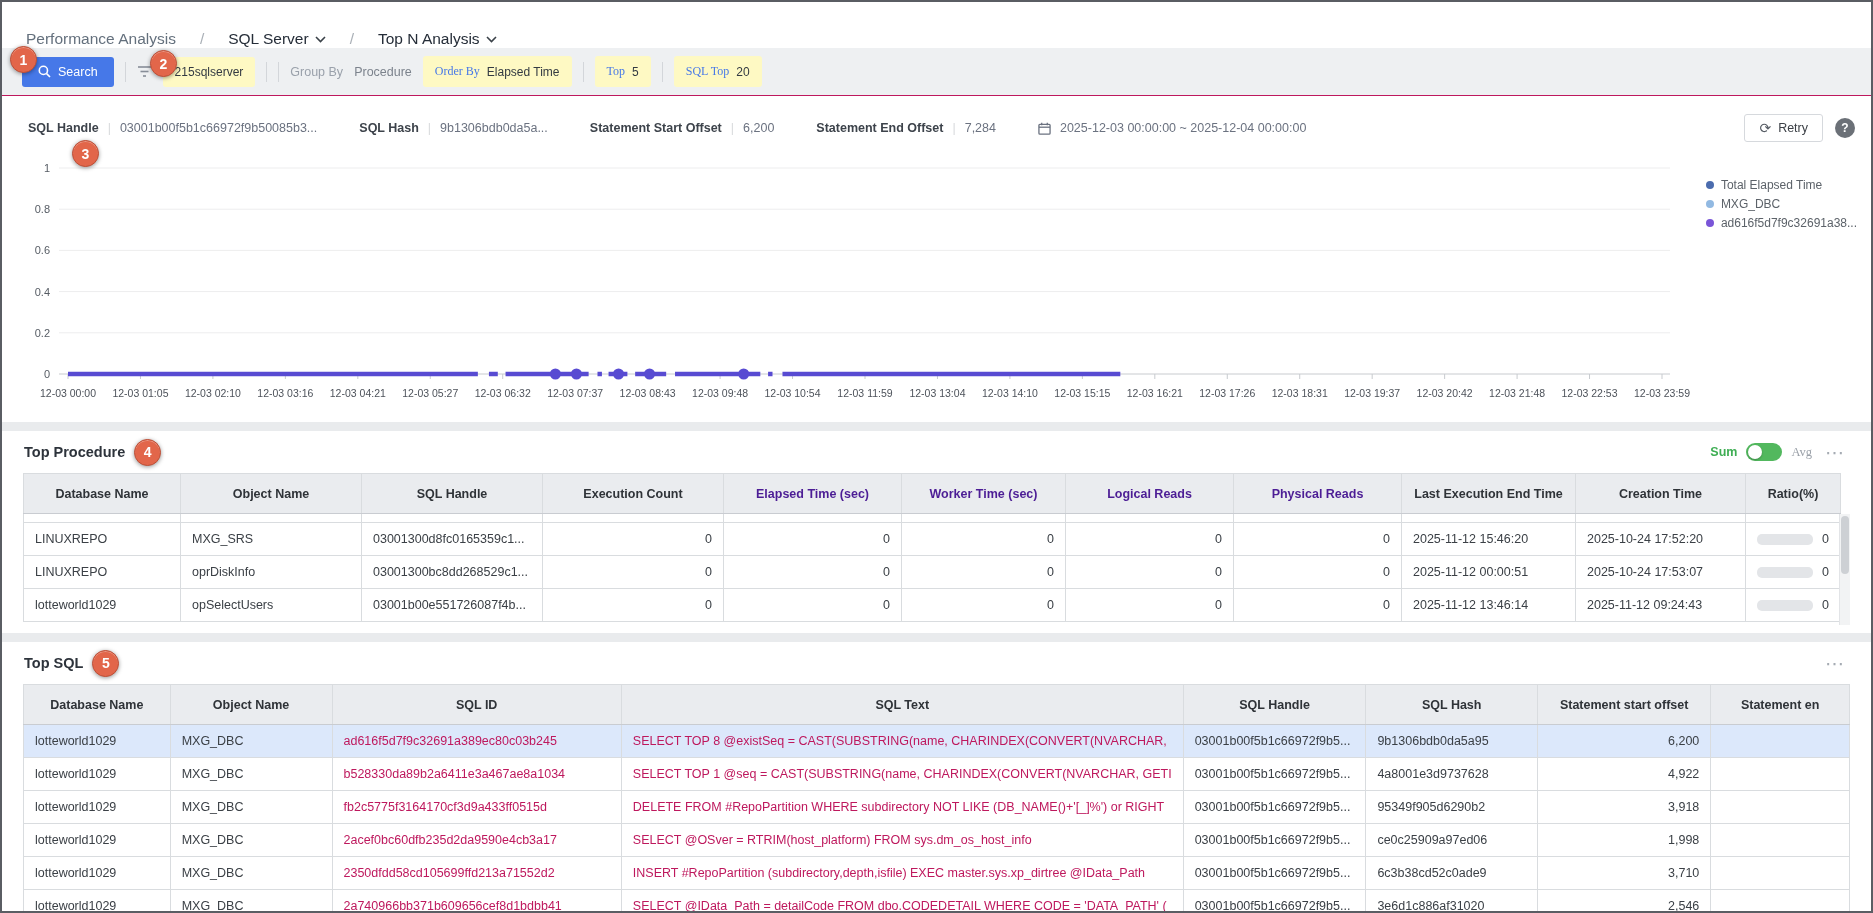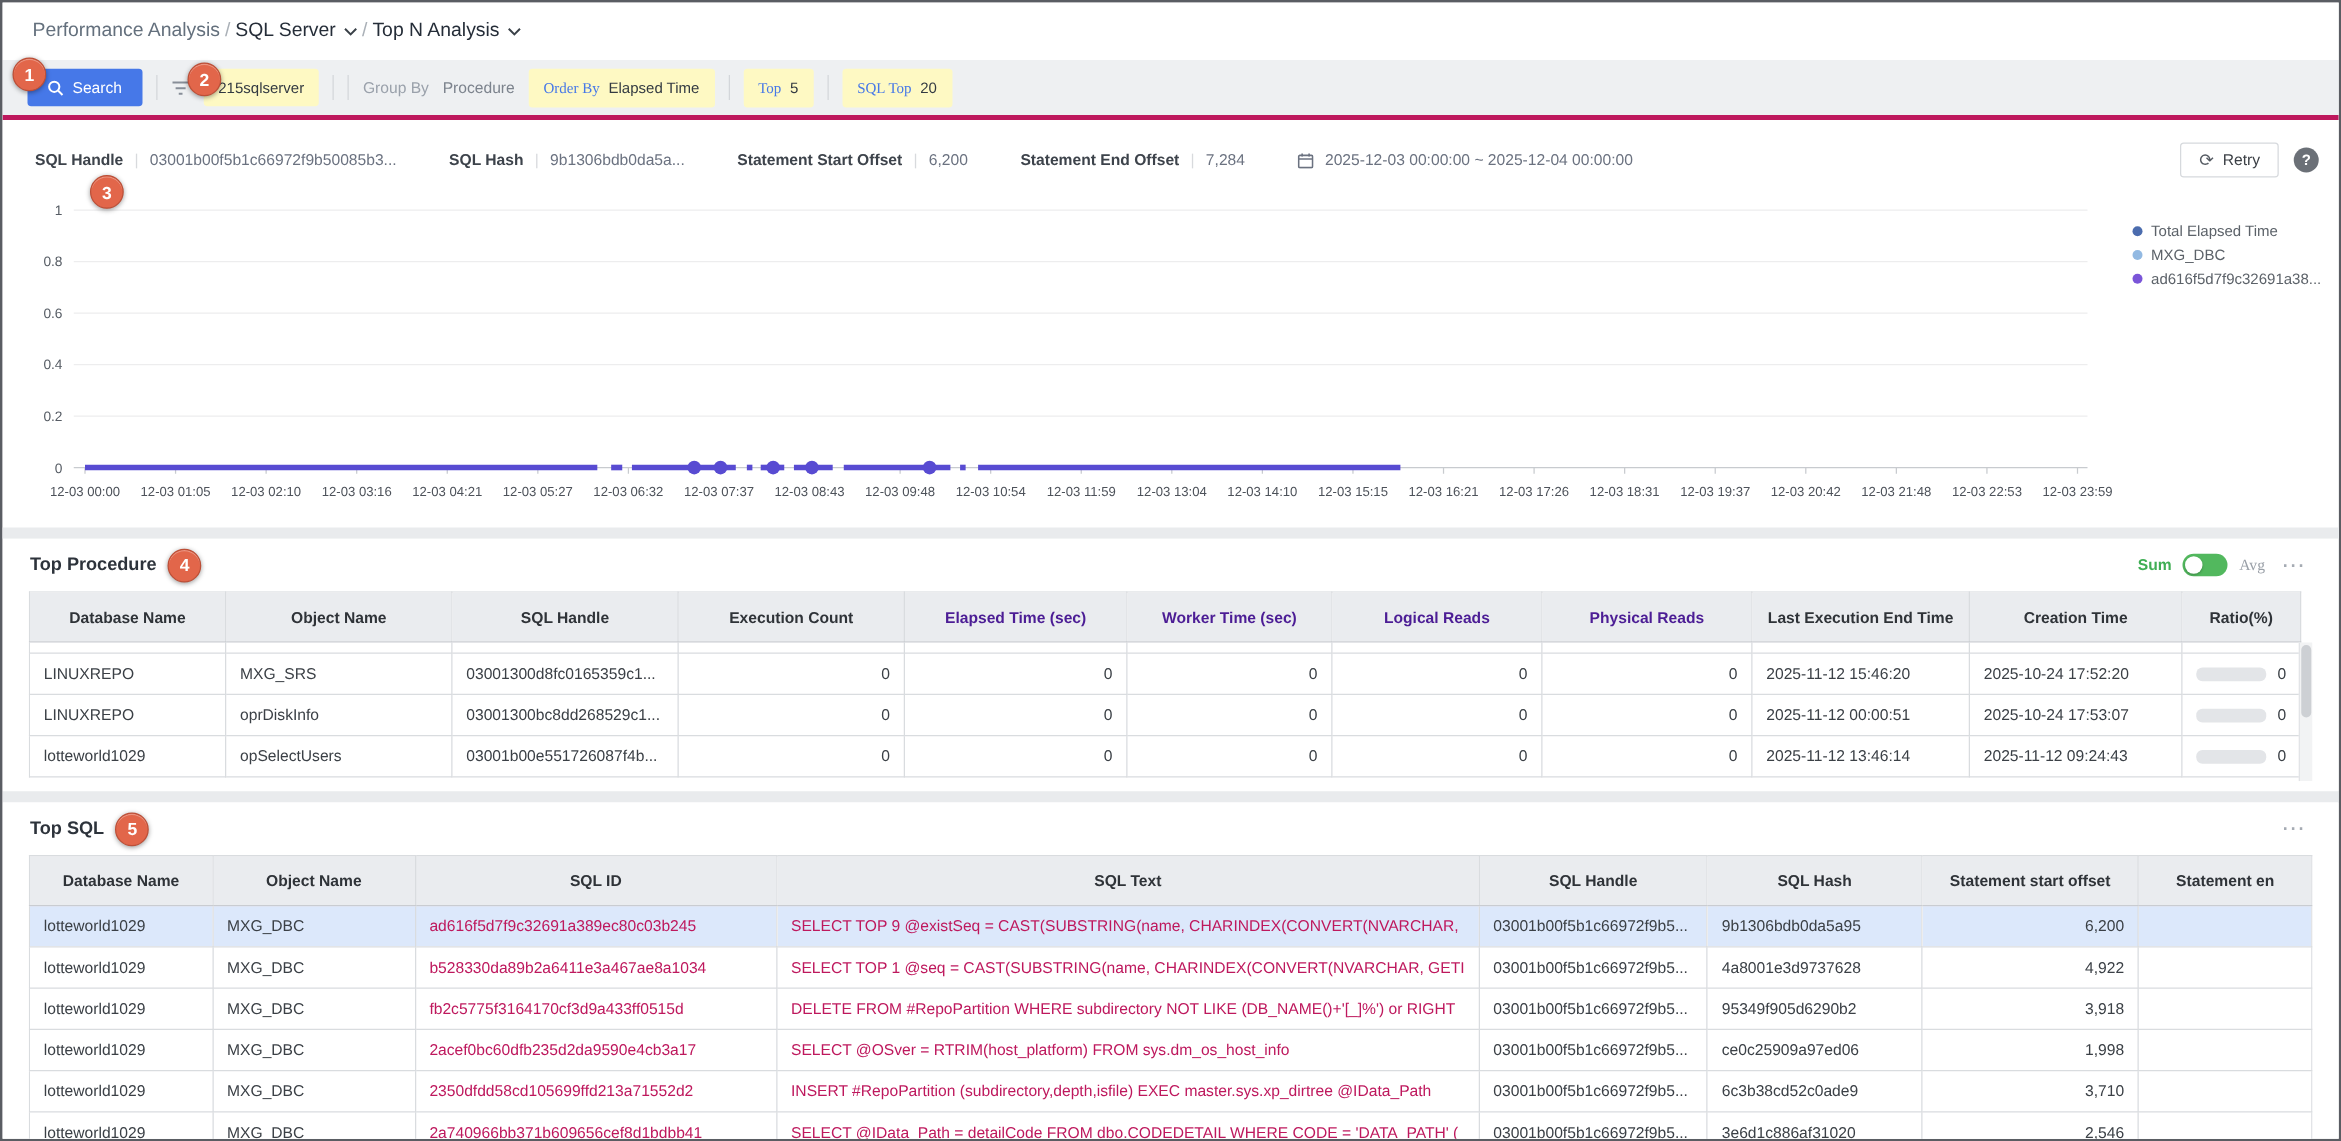--- a/index.html
+++ b/index.html
@@ -1,27 +1,27 @@
 <!DOCTYPE html>
 <html><head>
 <meta charset="utf-8">
 <style>
   html,body{margin:0;padding:0;background:#9aa0a6;}
   *{box-sizing:border-box;}
   .frame{width:1873px;height:913px;position:relative;background:#fff;border:2px solid #5a5d63;
          overflow:hidden;font-family:"Liberation Sans",sans-serif;color:#3b4046;}
 
   
-  .breadcrumb{height:46px;display:flex;align-items:center;padding:0 24px;gap:4px;background:#fff;font-size:15.5px;}
+  .breadcrumb{height:46px;display:flex;align-items:flex-end;padding:0 24px;gap:24px;background:#fff;font-size:15.5px;}
   .bc-first{color:#64707d;}
   .bc-sep{color:#aab0b7;}
   .bc-item{color:#252d38;display:flex;align-items:center;gap:6px;cursor:pointer;}
 
   
-  .toolbar{height:48px;background:#eef0f2;border-bottom:4px solid #be185d;display:flex;align-items:center;padding:0 20px;gap:11px;}
+  .toolbar{height:48px;background:#eef0f2;border-bottom:1px solid #be185d;display:flex;align-items:center;padding:0 20px;gap:11px;}
   .btn-search{display:flex;align-items:center;gap:7px;background:#4678e8;color:#fff;border:none;border-radius:3px;
               padding:8px 16px;font-size:12.5px;font-family:inherit;cursor:pointer;}
   .sep{width:1px;height:20px;background:#d3d6da;}
   .chip{background:#fef9c3;border-radius:3px;padding:8px 12px;font-size:12px;display:flex;gap:7px;align-items:center;color:#333a42;cursor:pointer;}
   .chip .blue{color:#4678e8;font-family:Liberation Serif, serif;}
   .muted{color:#9aa1ab;font-size:12.5px;}
   .muted2{color:#7c838d;font-size:12.5px;}
 
   
   .chart-card{background:#fff;padding-top:8px;border-bottom:9px solid #e9ebed;}
@@ -432,21 +432,21 @@
               <th>SQL Hash</th>
               <th>Statement start offset</th>
               <th>Statement en</th>
             </tr>
           </thead>
           <tbody>
             <tr class="sel">
               <td>lotteworld1029</td>
               <td>MXG_DBC</td>
               <td><span class="lnk">ad616f5d7f9c32691a389ec80c03b245</span></td>
-              <td><span class="lnk">SELECT TOP 9 @existSeq = CAST(SUBSTRING(name, CHARINDEX(CONVERT(NVARCHAR,</span></td>
+              <td><span class="lnk">SELECT TOP 8 @existSeq = CAST(SUBSTRING(name, CHARINDEX(CONVERT(NVARCHAR,</span></td>
               <td>03001b00f5b1c66972f9b5...</td>
               <td>9b1306bdb0da5a95</td>
               <td class="r">6,200</td>
               <td></td>
             </tr>
             <tr>
               <td>lotteworld1029</td>
               <td>MXG_DBC</td>
               <td><span class="lnk">b528330da89b2a6411e3a467ae8a1034</span></td>
               <td><span class="lnk">SELECT TOP 1 @seq = CAST(SUBSTRING(name, CHARINDEX(CONVERT(NVARCHAR, GETI</span></td>

